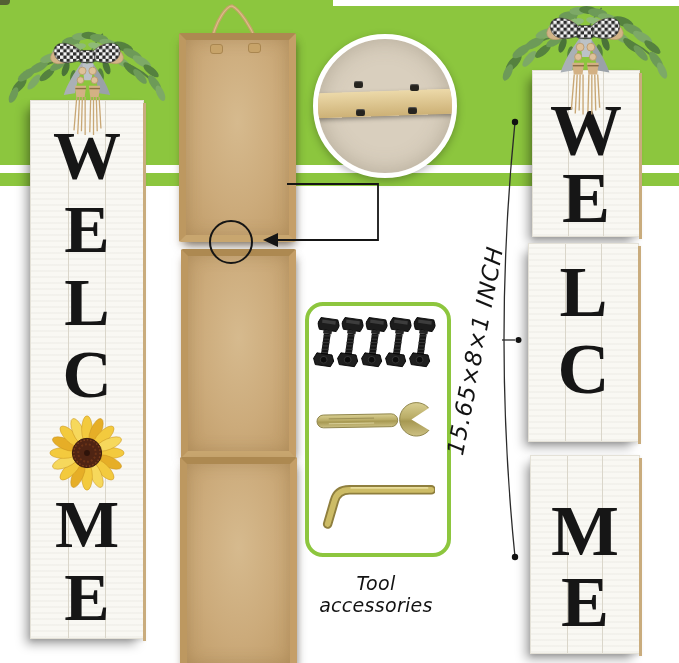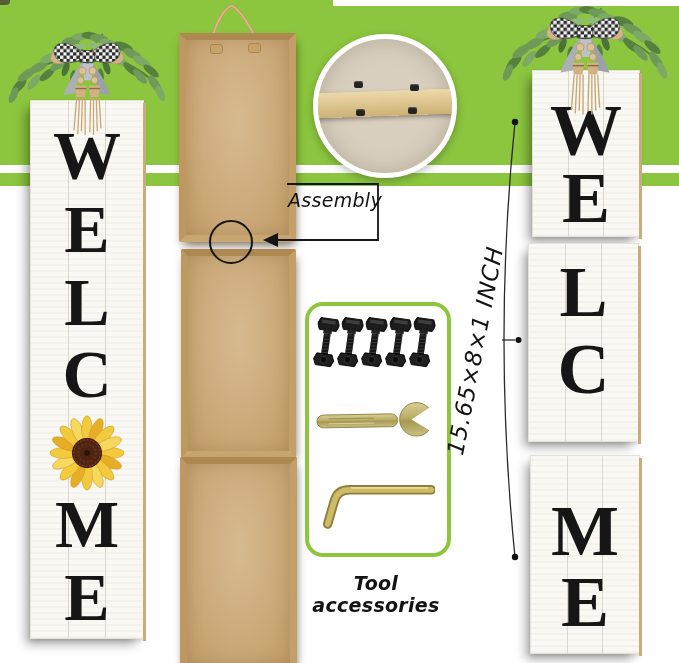--- a/index.html
+++ b/index.html
@@ -43,21 +43,21 @@
          box-shadow:inset 0 1px 1px rgba(255,255,255,.25);}
 
   
   .toolbox{left:305px;top:302px;width:138px;height:247px;border:4px solid #8dc63e;border-radius:18px;background:#fff;}
   .bolt{position:absolute;width:22px;height:58px;transform:rotate(8deg);}
 
   
   .hand{color:#131313;font-family:"DejaVu Sans",sans-serif;font-style:italic;font-weight:500;letter-spacing:.3px;}
   .lbl-assembly{left:288px;top:189px;width:84px;text-align:right;font-size:19px;}
   .lbl-disassembly{left:384px;top:189px;width:130px;text-align:left;font-size:19px;}
-  .lbl-tools{left:306px;top:572px;width:140px;text-align:center;font-size:19px;font-weight:bold;}
+  .lbl-tools{left:306px;top:572px;width:140px;text-align:center;font-size:19px;}
   .lbl-dim{left:352px;top:336px;width:250px;height:30px;text-align:center;font-size:23px;
            transform:rotate(-79deg);letter-spacing:1px;}
 
   .annot{left:0;top:0;pointer-events:none;}
   .hidden-defs{position:absolute;width:0;height:0;}
 </style>
 </head>
 <body>
 
 <div class="canvas">
@@ -271,17 +271,16 @@
     <path d="M287,184 L378,184 L378,240 L278,240" stroke="#151515" stroke-width="1.8" fill="none"></path>
     <polygon points="263,240 278,233 278,247" fill="#151515"></polygon>
     <circle cx="231" cy="242" r="21" stroke="#151515" stroke-width="2" fill="none"></circle>
     <path d="M515,122 Q493,339 515,557" stroke="#2b2b2b" stroke-width="1.3" fill="none"></path>
     <circle cx="515" cy="122" r="3.2" fill="#111"></circle>
     <circle cx="515" cy="557" r="3.2" fill="#111"></circle>
     <line x1="502" y1="340" x2="515" y2="340" stroke="#2b2b2b" stroke-width="1.3"></line>
     <circle cx="518.5" cy="340" r="3" fill="#111"></circle>
   </svg>
 
-  <div class="abs hand lbl-assembly">Assembly</div>
   <div class="abs hand lbl-tools">Tool accessories</div>
   <div class="abs hand lbl-dim">15.65×8×1 INCH</div>
 
 </div>
 
 </body></html>

